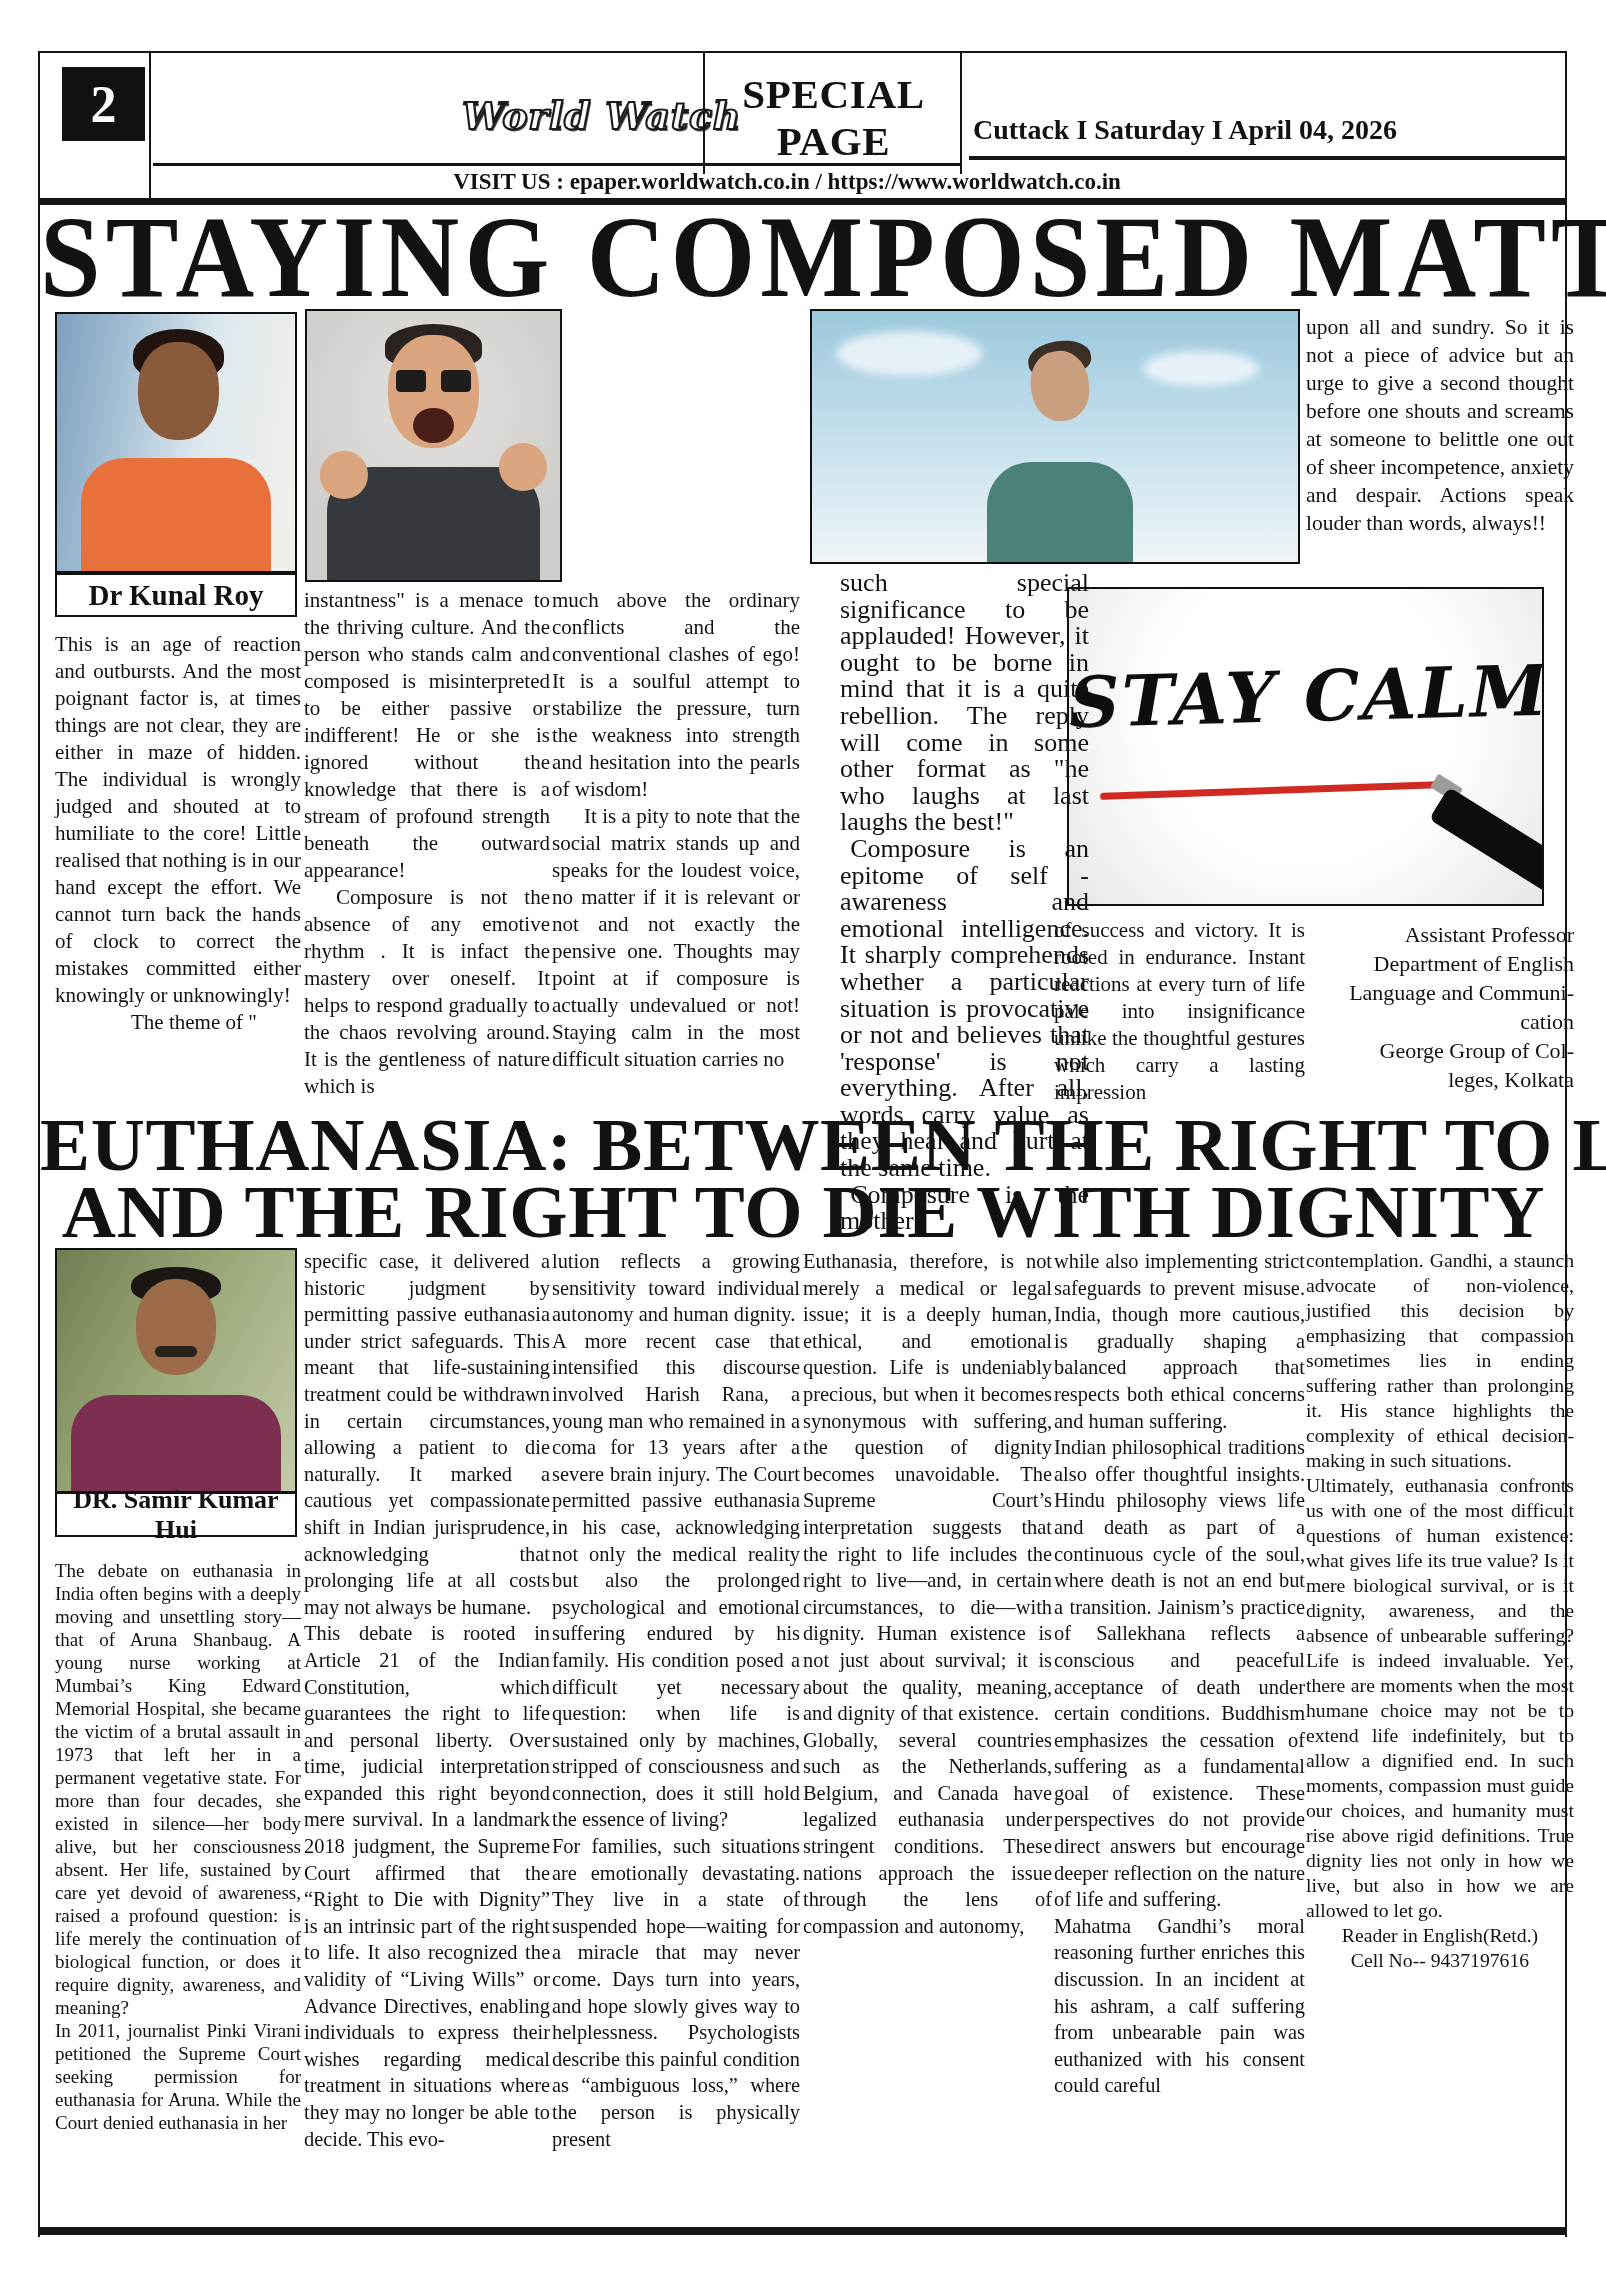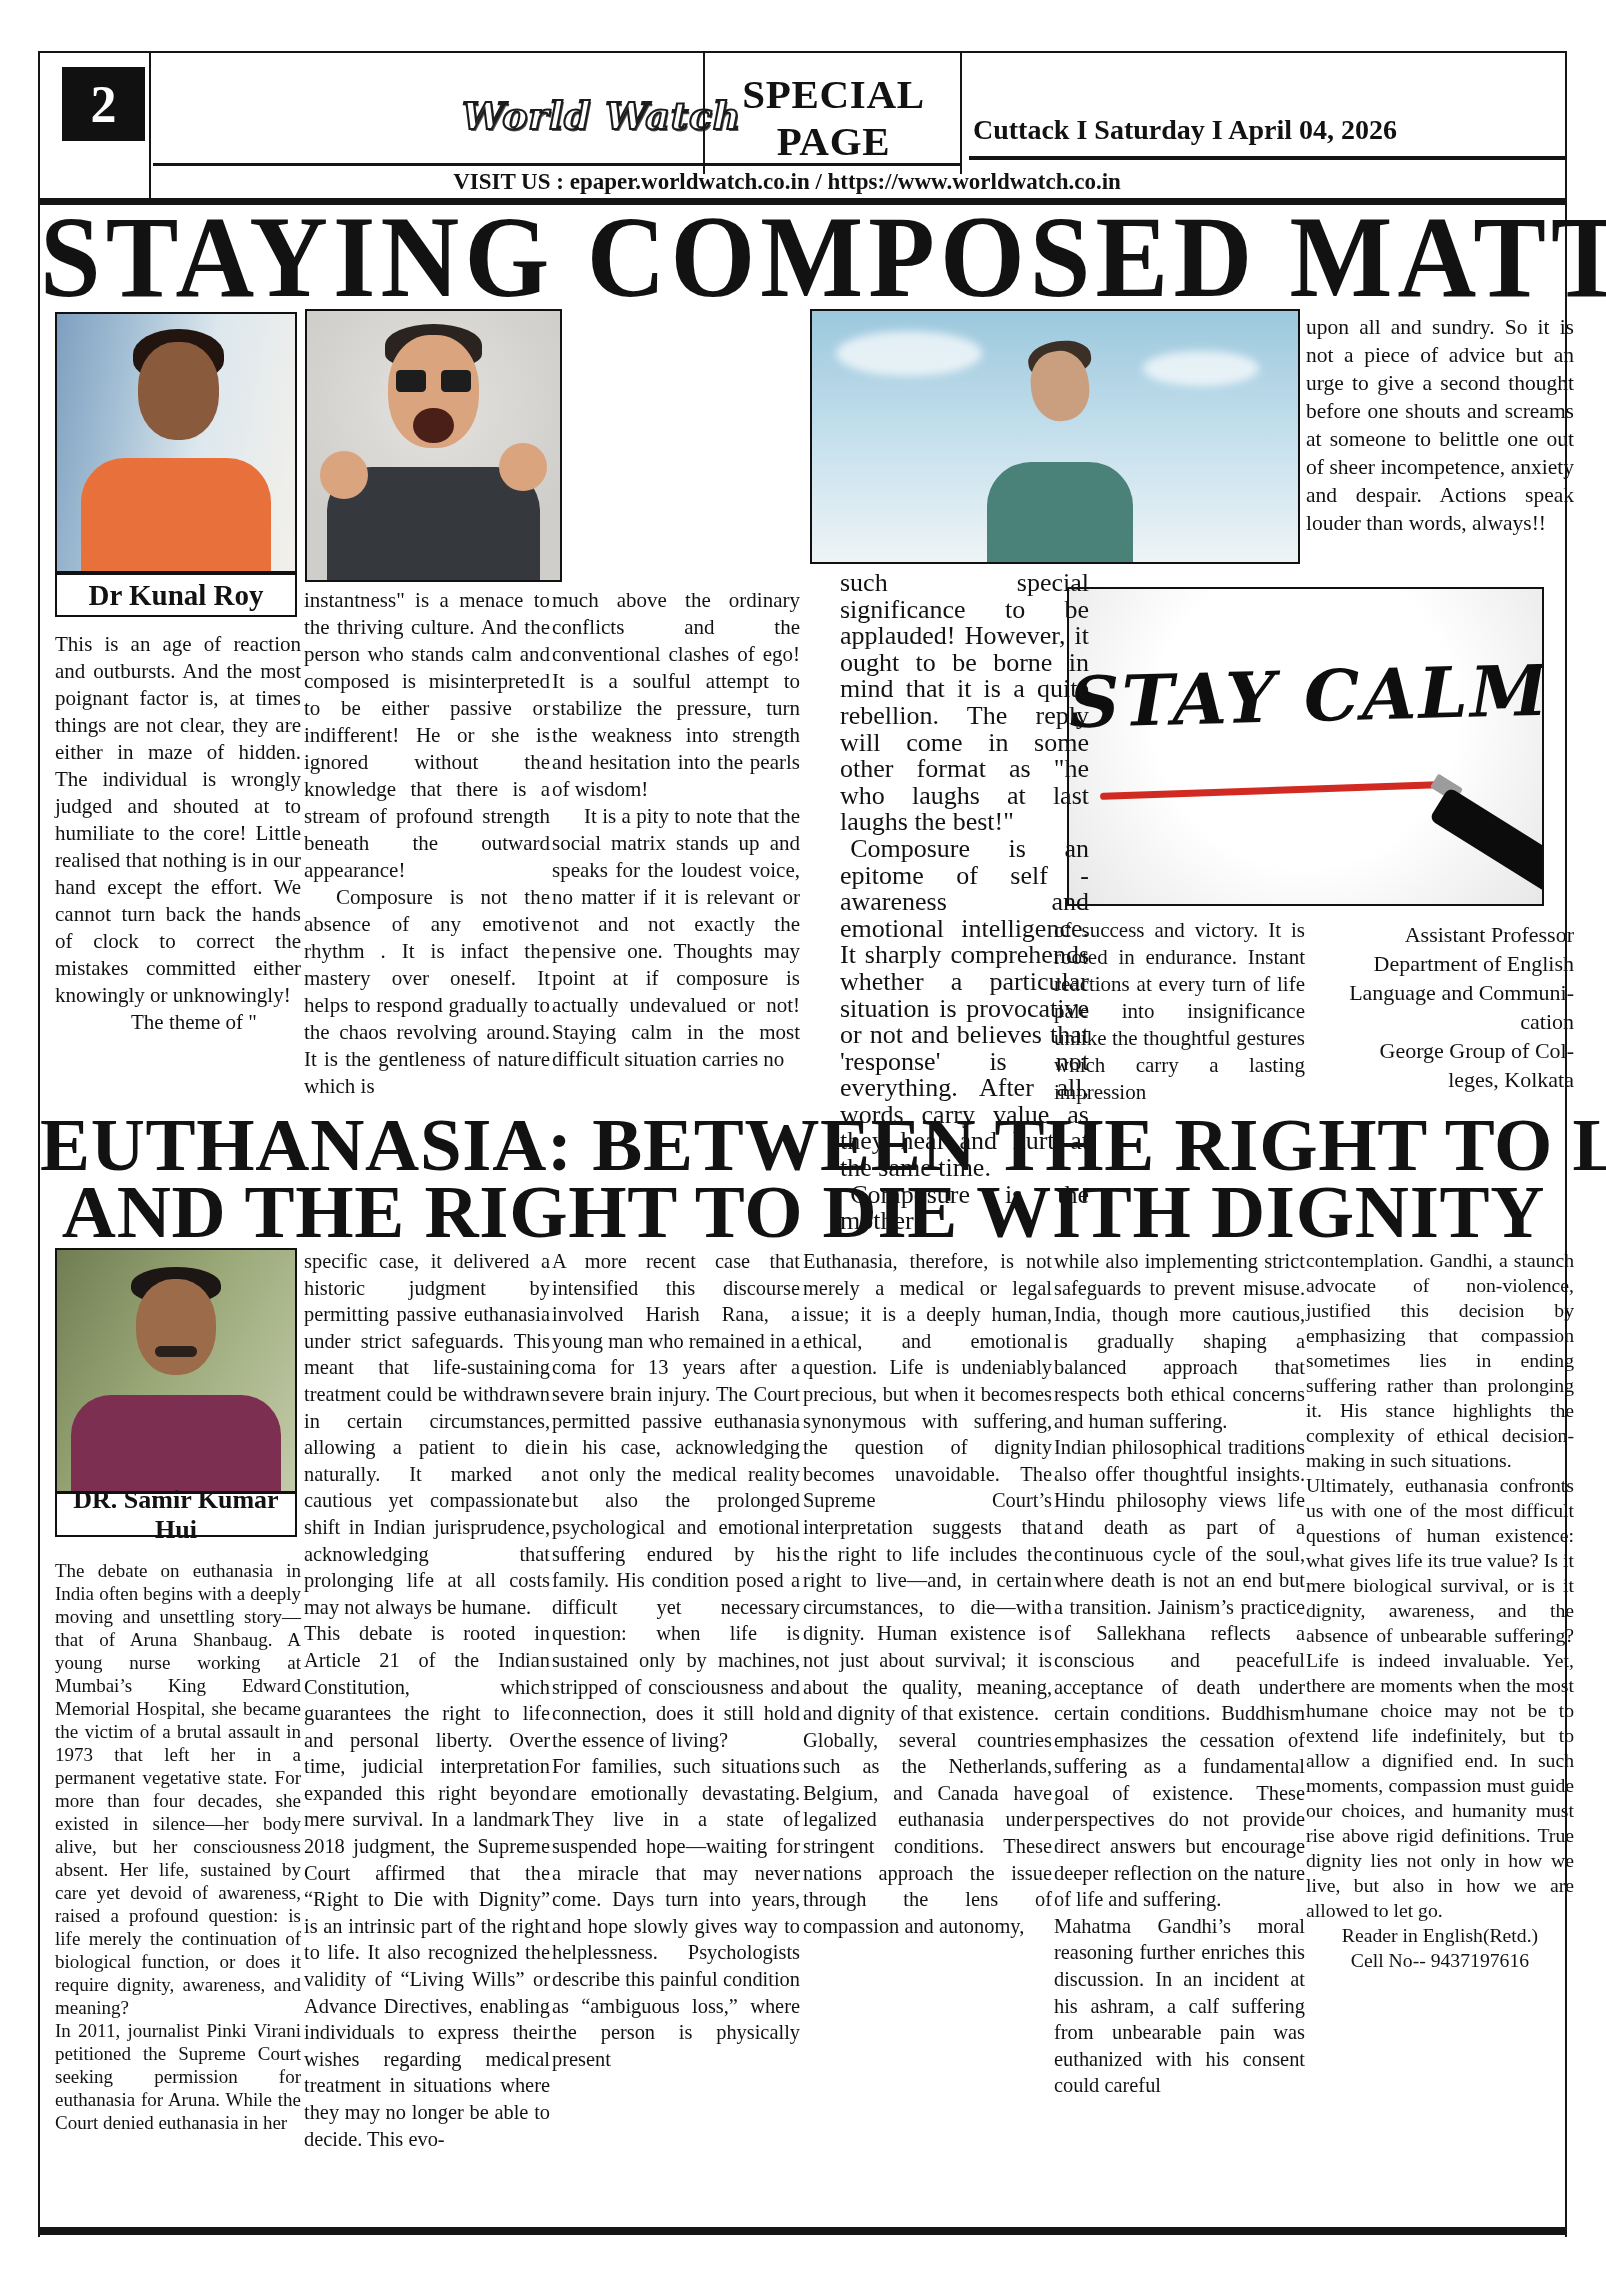--- a/index.html
+++ b/index.html
@@ -217,20 +217,21 @@
 
 <div class="col t-a2s" style="left:55px;top:1559px;width:246px;height:659px;">
   <p>The debate on euthanasia in India often begins with a deeply moving and unsettling story—that of Aruna Shanbaug. A young nurse working at Mumbai’s King Edward Memorial Hospital, she became the victim of a brutal assault in 1973 that left her in a permanent vegetative state. For more than four decades, she existed in silence—her body alive, but her consciousness absent. Her life, sustained by care yet devoid of awareness, raised a profound question: is life merely the continuation of biological function, or does it require dignity, awareness, and meaning?</p>
   <p>In 2011, journalist Pinki Virani petitioned the Supreme Court seeking permission for euthanasia for Aruna. While the Court denied euthanasia in her</p>
 </div>
 <div class="col t-a2" style="left:304px;top:1248px;width:246px;height:969px;">
   <p>specific case, it delivered a historic judgment by permitting passive euthanasia under strict safeguards. This meant that life-sustaining treatment could be withdrawn in certain circumstances, allowing a patient to die naturally. It marked a cautious yet compassionate shift in Indian jurisprudence, acknowledging that prolonging life at all costs may not always be humane.</p>
   <p>This debate is rooted in Article 21 of the Indian Constitution, which guarantees the right to life and personal liberty. Over time, judicial interpretation expanded this right beyond mere survival. In a landmark 2018 judgment, the Supreme Court affirmed that the “Right to Die with Dignity” is an intrinsic part of the right to life. It also recognized the validity of “Living Wills” or Advance Directives, enabling individuals to express their wishes regarding medical treatment in situations where they may no longer be able to decide. This evo-</p>
 </div>
 <div class="col t-a2" style="left:552px;top:1248px;width:248px;height:969px;">
+  <p>lution reflects a growing sensitivity toward individual autonomy and human dignity.</p>
   <p>A more recent case that intensified this discourse involved Harish Rana, a young man who remained in a coma for 13 years after a severe brain injury. The Court permitted passive euthanasia in his case, acknowledging not only the medical reality but also the prolonged psychological and emotional suffering endured by his family. His condition posed a difficult yet necessary question: when life is sustained only by machines, stripped of consciousness and connection, does it still hold the essence of living?</p>
   <p>For families, such situations are emotionally devastating. They live in a state of suspended hope—waiting for a miracle that may never come. Days turn into years, and hope slowly gives way to helplessness. Psychologists describe this painful condition as “ambiguous loss,” where the person is physically present</p>
 </div>
 <div class="col t-a2" style="left:803px;top:1248px;width:249px;height:969px;">
   <p>Euthanasia, therefore, is not merely a medical or legal issue; it is a deeply human, ethical, and emotional question. Life is undeniably precious, but when it becomes synonymous with suffering, the question of dignity becomes unavoidable. The Supreme Court’s interpretation suggests that the right to life includes the right to live—and, in certain circumstances, to die—with dignity. Human existence is not just about survival; it is about the quality, meaning, and dignity of that existence.</p>
   <p>Globally, several countries such as the Netherlands, Belgium, and Canada have legalized euthanasia under stringent conditions. These nations approach the issue through the lens of compassion and autonomy,</p>
 </div>
 <div class="col t-a2" style="left:1054px;top:1248px;width:251px;height:969px;">
   <p>while also implementing strict safeguards to prevent misuse. India, though more cautious, is gradually shaping a balanced approach that respects both ethical concerns and human suffering.</p>
   <p>Indian philosophical traditions also offer thoughtful insights. Hindu philosophy views life and death as part of a continuous cycle of the soul, where death is not an end but a transition. Jainism’s practice of Sallekhana reflects a conscious and peaceful acceptance of death under certain conditions. Buddhism emphasizes the cessation of suffering as a fundamental goal of existence. These perspectives do not provide direct answers but encourage deeper reflection on the nature of life and suffering.</p>

